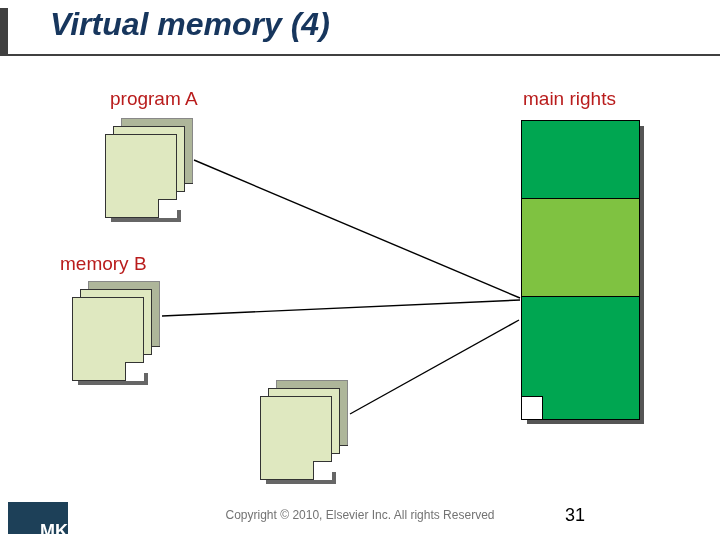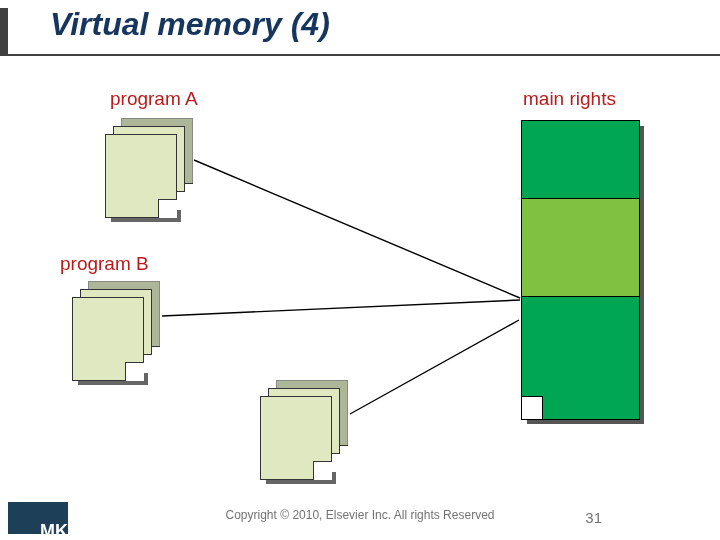--- a/index.html
+++ b/index.html
@@ -26,37 +26,37 @@
   .mem .seg{position:absolute;left:0;width:117px;border:1px solid #000}
   .mem .g1{top:0;height:78px;background:#00a651}
   .mem .g2{top:78px;height:98px;background:#7fc241}
   .mem .g3{top:176px;height:122px;background:#00a651}
   .mem .fold{position:absolute;left:0;bottom:0;width:20px;height:22px;background:#fff;border-top:1px solid #000;border-right:1px solid #000}
   .mem .foldtri{position:absolute;left:0;bottom:0;width:0;height:0;border-right:20px solid #00a651;border-bottom:22px solid transparent}
   
   .svg{position:absolute;left:0;top:0;width:720px;height:540px;pointer-events:none}
   
   .copyright{position:absolute;left:0;bottom:18px;width:720px;text-align:center;font-size:12px;color:#737373}
-  .pagenum{position:absolute;right:14px;bottom:14px;font-size:15px;color:#737373}
+  .pagenum{position:absolute;right:31px;bottom:14px;font-size:18px;color:#000000}
   .logo{position:absolute;left:8px;bottom:6px;width:60px;height:32px;background:#1d4058;color:#fff;font-size:8px;line-height:10px;text-align:right;padding-top:20px;box-sizing:border-box}
   .logo .mk{font-size:18px;font-weight:bold;line-height:18px}
 </style>
 </head>
 <body>
 
 <div class="slide">
 
   <div class="titlebar">
     <div class="title">Virtual memory (4)</div>
   </div>
   <div class="hr-top"></div>
 
   <div class="lbl" style="left:110px;top:88px">program A</div>
   <div class="lbl" style="left:523px;top:88px">main rights</div>
-  <div class="lbl" style="left:60px;top:253px">program B</div>
+  <div class="lbl" style="left:60px;top:253px">memory B</div>
 
   <div class="docstack" style="left:105px;top:118px">
     <div class="shadow"></div>
     <div class="doc s3">
         <div class="foldtri"></div>
         <div class="fold"></div>
       </div>
     <div class="doc s2">
         <div class="foldtri"></div>
         <div class="fold"></div>

